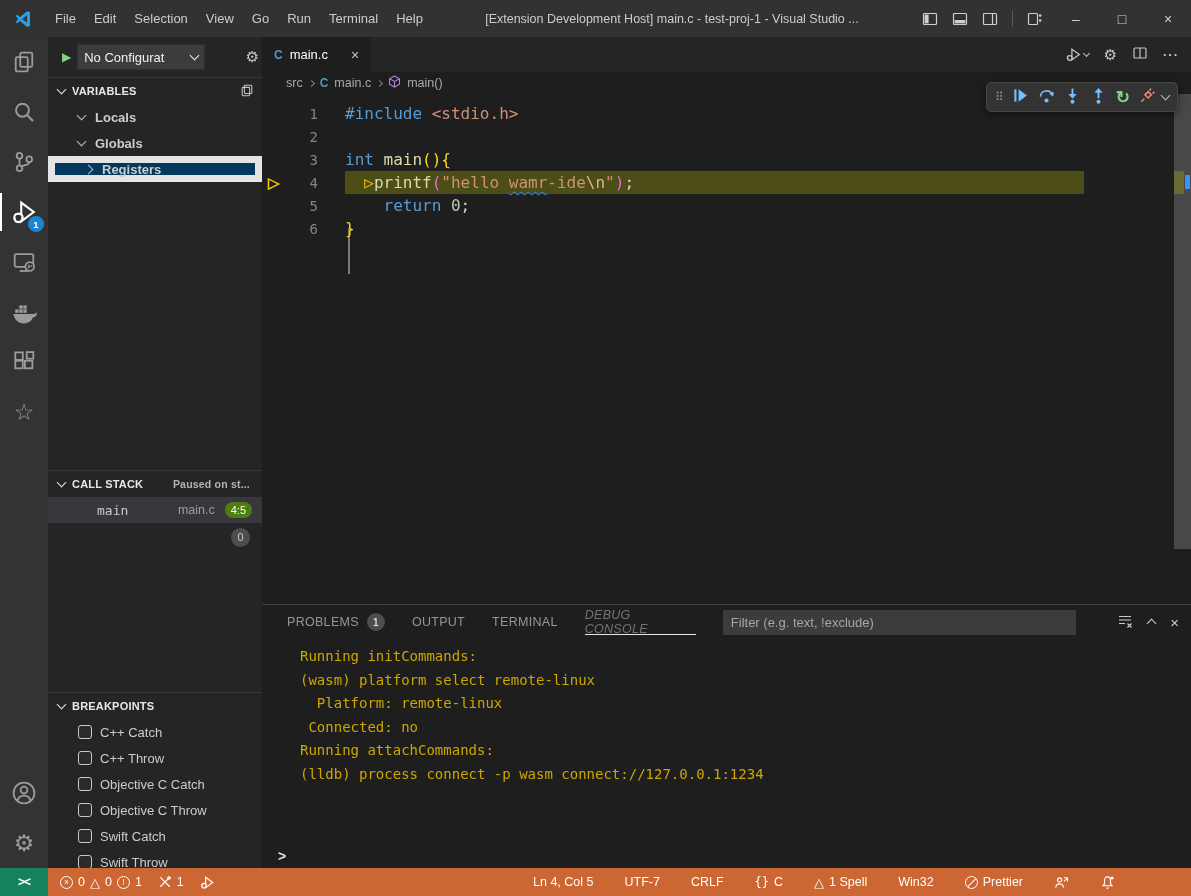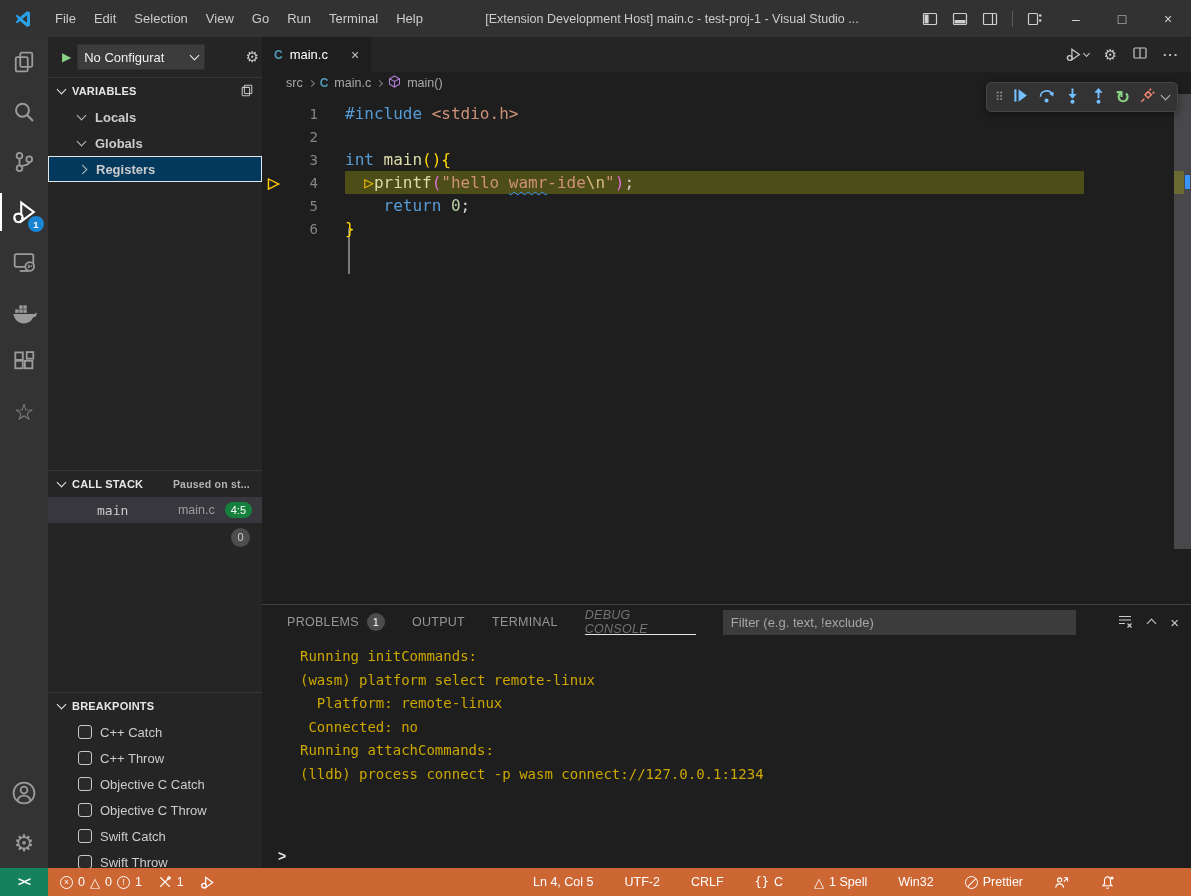--- a/index.html
+++ b/index.html
@@ -34,26 +34,26 @@
   .play-icon{color:#89d185;font-size:12px;margin-right:6px;}
   .config-dropdown{display:flex;align-items:center;background:#3c3c3c;border:1px solid #303031;height:26px;width:128px;padding:0 6px;color:#f0f0f0;font-size:13px;white-space:nowrap;overflow:hidden;}
   .config-dropdown .lbl{flex:1;overflow:hidden;}
   .sb-gear{position:absolute;right:3px;top:11px;font-size:15px;color:#c5c5c5;}
   .section{position:absolute;left:0;width:214px;border-top:1px solid rgba(128,128,128,0.22);}
   .sec-header{height:26px;display:flex;align-items:center;padding:0 8px 0 10px;font-size:11px;font-weight:bold;color:#e7e7e7;letter-spacing:.2px;}
   .sec-header .chev{margin-right:7px;}
   .sec-desc{margin-left:auto;font-size:10.5px;color:#b3b3b3;font-weight:bold;padding-right:4px;white-space:nowrap;}
   .tree-row{height:26px;display:flex;align-items:center;padding-left:30px;color:#cccccc;font-size:13px;}
   .tree-row .chev{margin-right:10px;color:#bdbdbd;}
-  .tree-row.selected{background:#04395e;border:1px solid #e5e5e5;}
+  .tree-row.selected{background:#04395e;border:7px solid #e5e5e5;}
   .copy-icon{margin-left:auto;}
   .cs-row{height:26px;display:flex;align-items:center;background:#37373d;padding:0 10px 0 49px;}
   .cs-fn{font-family:"DejaVu Sans Mono",monospace;font-size:13px;color:#cccccc;}
   .cs-file{margin-left:auto;color:#9d9d9d;font-size:12.5px;margin-right:10px;}
-  .badge-pill{background:#15803d;color:#fff;font-size:11px;border-radius:9px;padding:2px 6px;}
+  .badge-pill{background:#4d7c0f;color:#fff;font-size:11px;border-radius:9px;padding:2px 6px;}
   .cs-zero-row{height:28px;display:flex;align-items:center;justify-content:flex-end;padding-right:12px;}
   .badge-circle{width:19px;height:19px;border-radius:50%;background:#4d4d4d;color:#ccc;font-size:11px;display:flex;align-items:center;justify-content:center;}
   .bp-row{height:26px;display:flex;align-items:center;padding-left:30px;color:#cccccc;}
   .cb{width:14px;height:14px;border:1.4px solid #c8c8c8;border-radius:3px;background:#2a2a2b;margin-right:8px;flex:none;}
 
   .chev{display:inline-block;width:7px;height:7px;border-right:1.3px solid currentColor;border-bottom:1.3px solid currentColor;}
   .chev.down{transform:rotate(45deg);margin-top:-3px;}
   .chev.right{transform:rotate(-45deg);}
   .chev.up{transform:rotate(-135deg);margin-top:3px;}
 
@@ -488,21 +488,21 @@
       <span class="sb-item">
         <svg width="15" height="15" viewBox="0 0 16 16" fill="none" stroke="#fff" stroke-width="1.3">
             <path d="M6 2.5 L13.5 8 L6 13.5 Z"></path>
             <circle cx="4.2" cy="11.4" r="2.4" fill="#cc6633"></circle>
             <path d="M2.4 10 l.8-.5 M2.2 11.8 h.9 M2.7 13.4 l.7-.6" stroke-width=".9"></path>
           </svg>
       </span>
     </div>
     <div class="sb-right">
       <span class="sb-item">Ln 4, Col 5</span>
-      <span class="sb-item">UTF-2</span>
+      <span class="sb-item">UTF-7</span>
       <span class="sb-item">CRLF</span>
       <span class="sb-item">
         <span class="braces">{}</span>
         <span>C</span>
       </span>
       <span class="sb-item">
         <span class="tri">△</span>
         <span>1 Spell</span>
       </span>
       <span class="sb-item">Win32</span>

